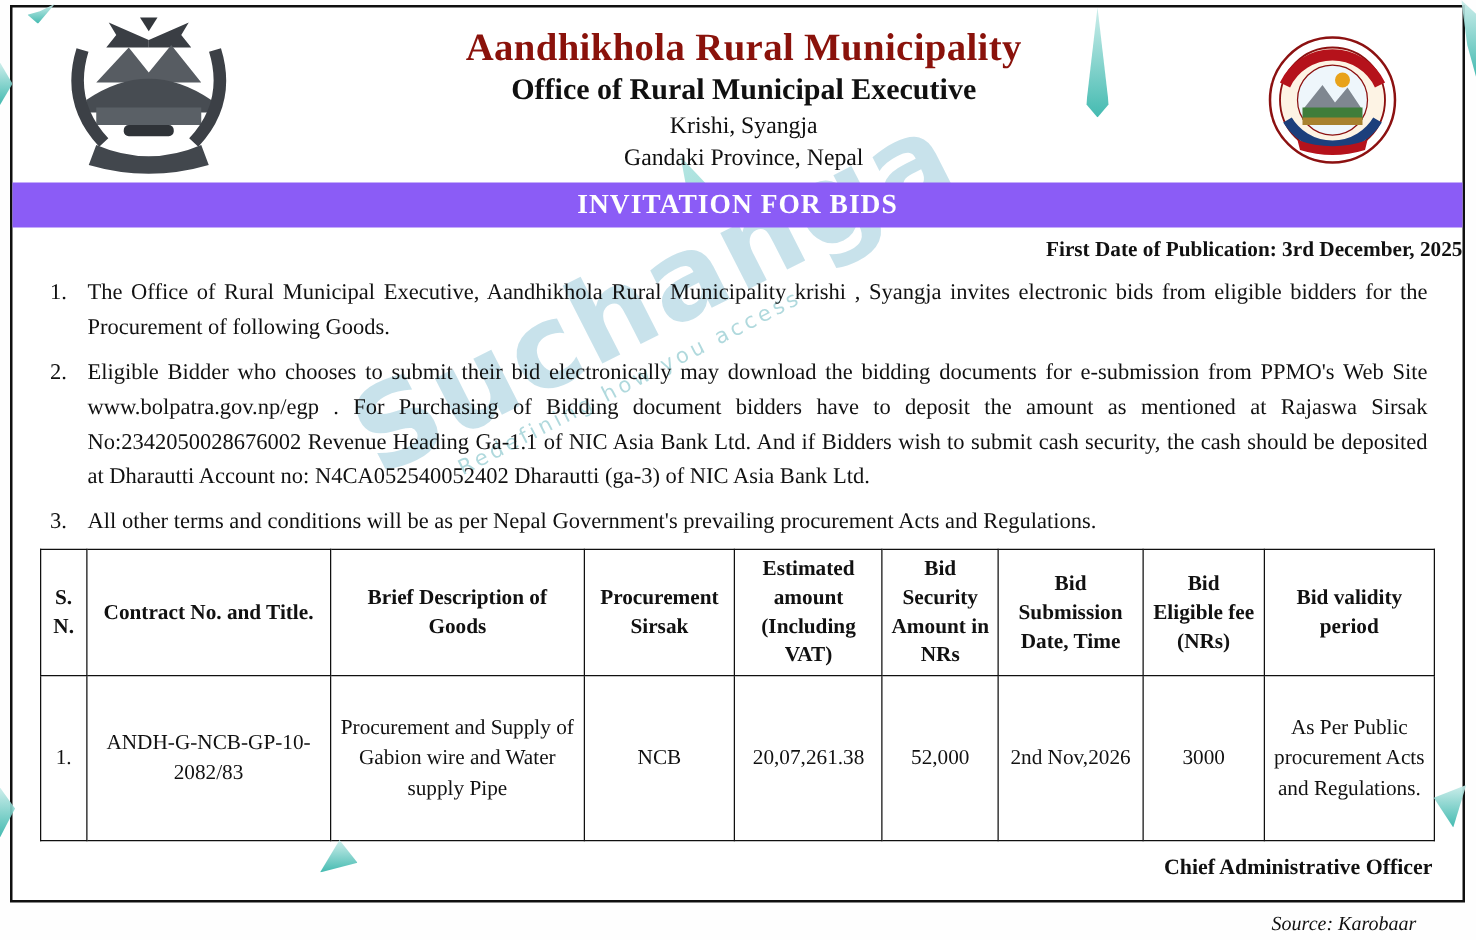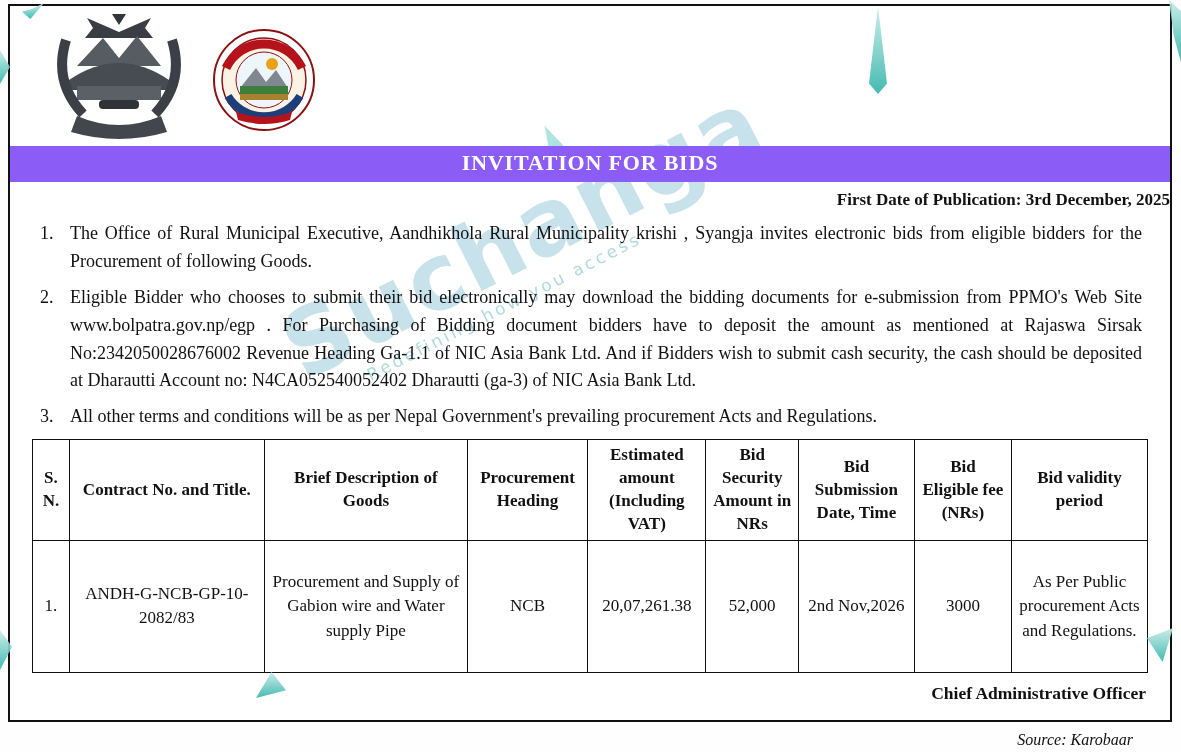--- a/index.html
+++ b/index.html
@@ -114,20 +114,26 @@
           <path d="M28 54 L54 26 L70 46 L88 24 L112 54 Z" fill="#575c62"></path>
           <path d="M20 68 Q70 34 120 68 L120 78 L20 78 Z" fill="#474c52"></path>
           <rect x="28" y="74" width="84" height="14" fill="#5a6066"></rect>
           <path d="M17 28 Q4 70 34 102" stroke="#3c4046" stroke-width="10" fill="none"></path>
           <path d="M123 28 Q136 70 106 102" stroke="#3c4046" stroke-width="10" fill="none"></path>
           <rect x="50" y="88" width="40" height="9" rx="4" fill="#2f3338"></rect>
           <path d="M28 104 Q70 122 112 104 L118 120 Q70 134 22 120 Z" fill="#42474d"></path>
         </svg>
       </div>
 
+      <div class="header-center">
+        <div class="muni-title">Aandhikhola Rural Municipality</div>
+        <div class="office-title">Office of Rural Municipal Executive</div>
+        <div class="addr">Krishi, Syangja</div>
+        <div class="addr">Gandaki Province, Nepal</div>
+      </div>
 
       <div class="emblem-right">
         <svg width="104" height="104" viewBox="0 0 104 104">
           <circle cx="52" cy="52" r="50" fill="#ffffff" stroke="#8c1111" stroke-width="2"></circle>
           <circle cx="52" cy="52" r="42" fill="#fdf3e4" stroke="#8c1111" stroke-width="1.5"></circle>
           <path d="M14 40 A42 42 0 0 1 90 40" fill="none" stroke="#b5121b" stroke-width="9"></path>
           <path d="M16 68 A42 42 0 0 0 88 68" fill="none" stroke="#1c3f7c" stroke-width="8"></path>
           <circle cx="52" cy="52" r="28" fill="#eef6fb" stroke="#8c1111" stroke-width="1"></circle>
           <circle cx="60" cy="36" r="6" fill="#e8a21a"></circle>
           <path d="M28 60 L44 40 L54 54 L64 42 L76 60 Z" fill="#7f8790"></path>
@@ -169,21 +175,21 @@
         <col style="width:8.3%">
         <col style="width:10.4%">
         <col style="width:8.7%">
         <col style="width:12.2%">
       </colgroup>
       <thead>
         <tr>
           <th>S.N.</th>
           <th>Contract No. and Title.</th>
           <th>Brief Description of Goods</th>
-          <th>Procurement Heading</th>
+          <th>Procurement Sirsak</th>
           <th>Estimated amount (Including VAT)</th>
           <th>Bid Security Amount in NRs</th>
           <th>Bid Submission Date, Time</th>
           <th>Bid Eligible fee (NRs)</th>
           <th>Bid validity period</th>
         </tr>
       </thead>
       <tbody>
         <tr>
           <td>1.</td>

